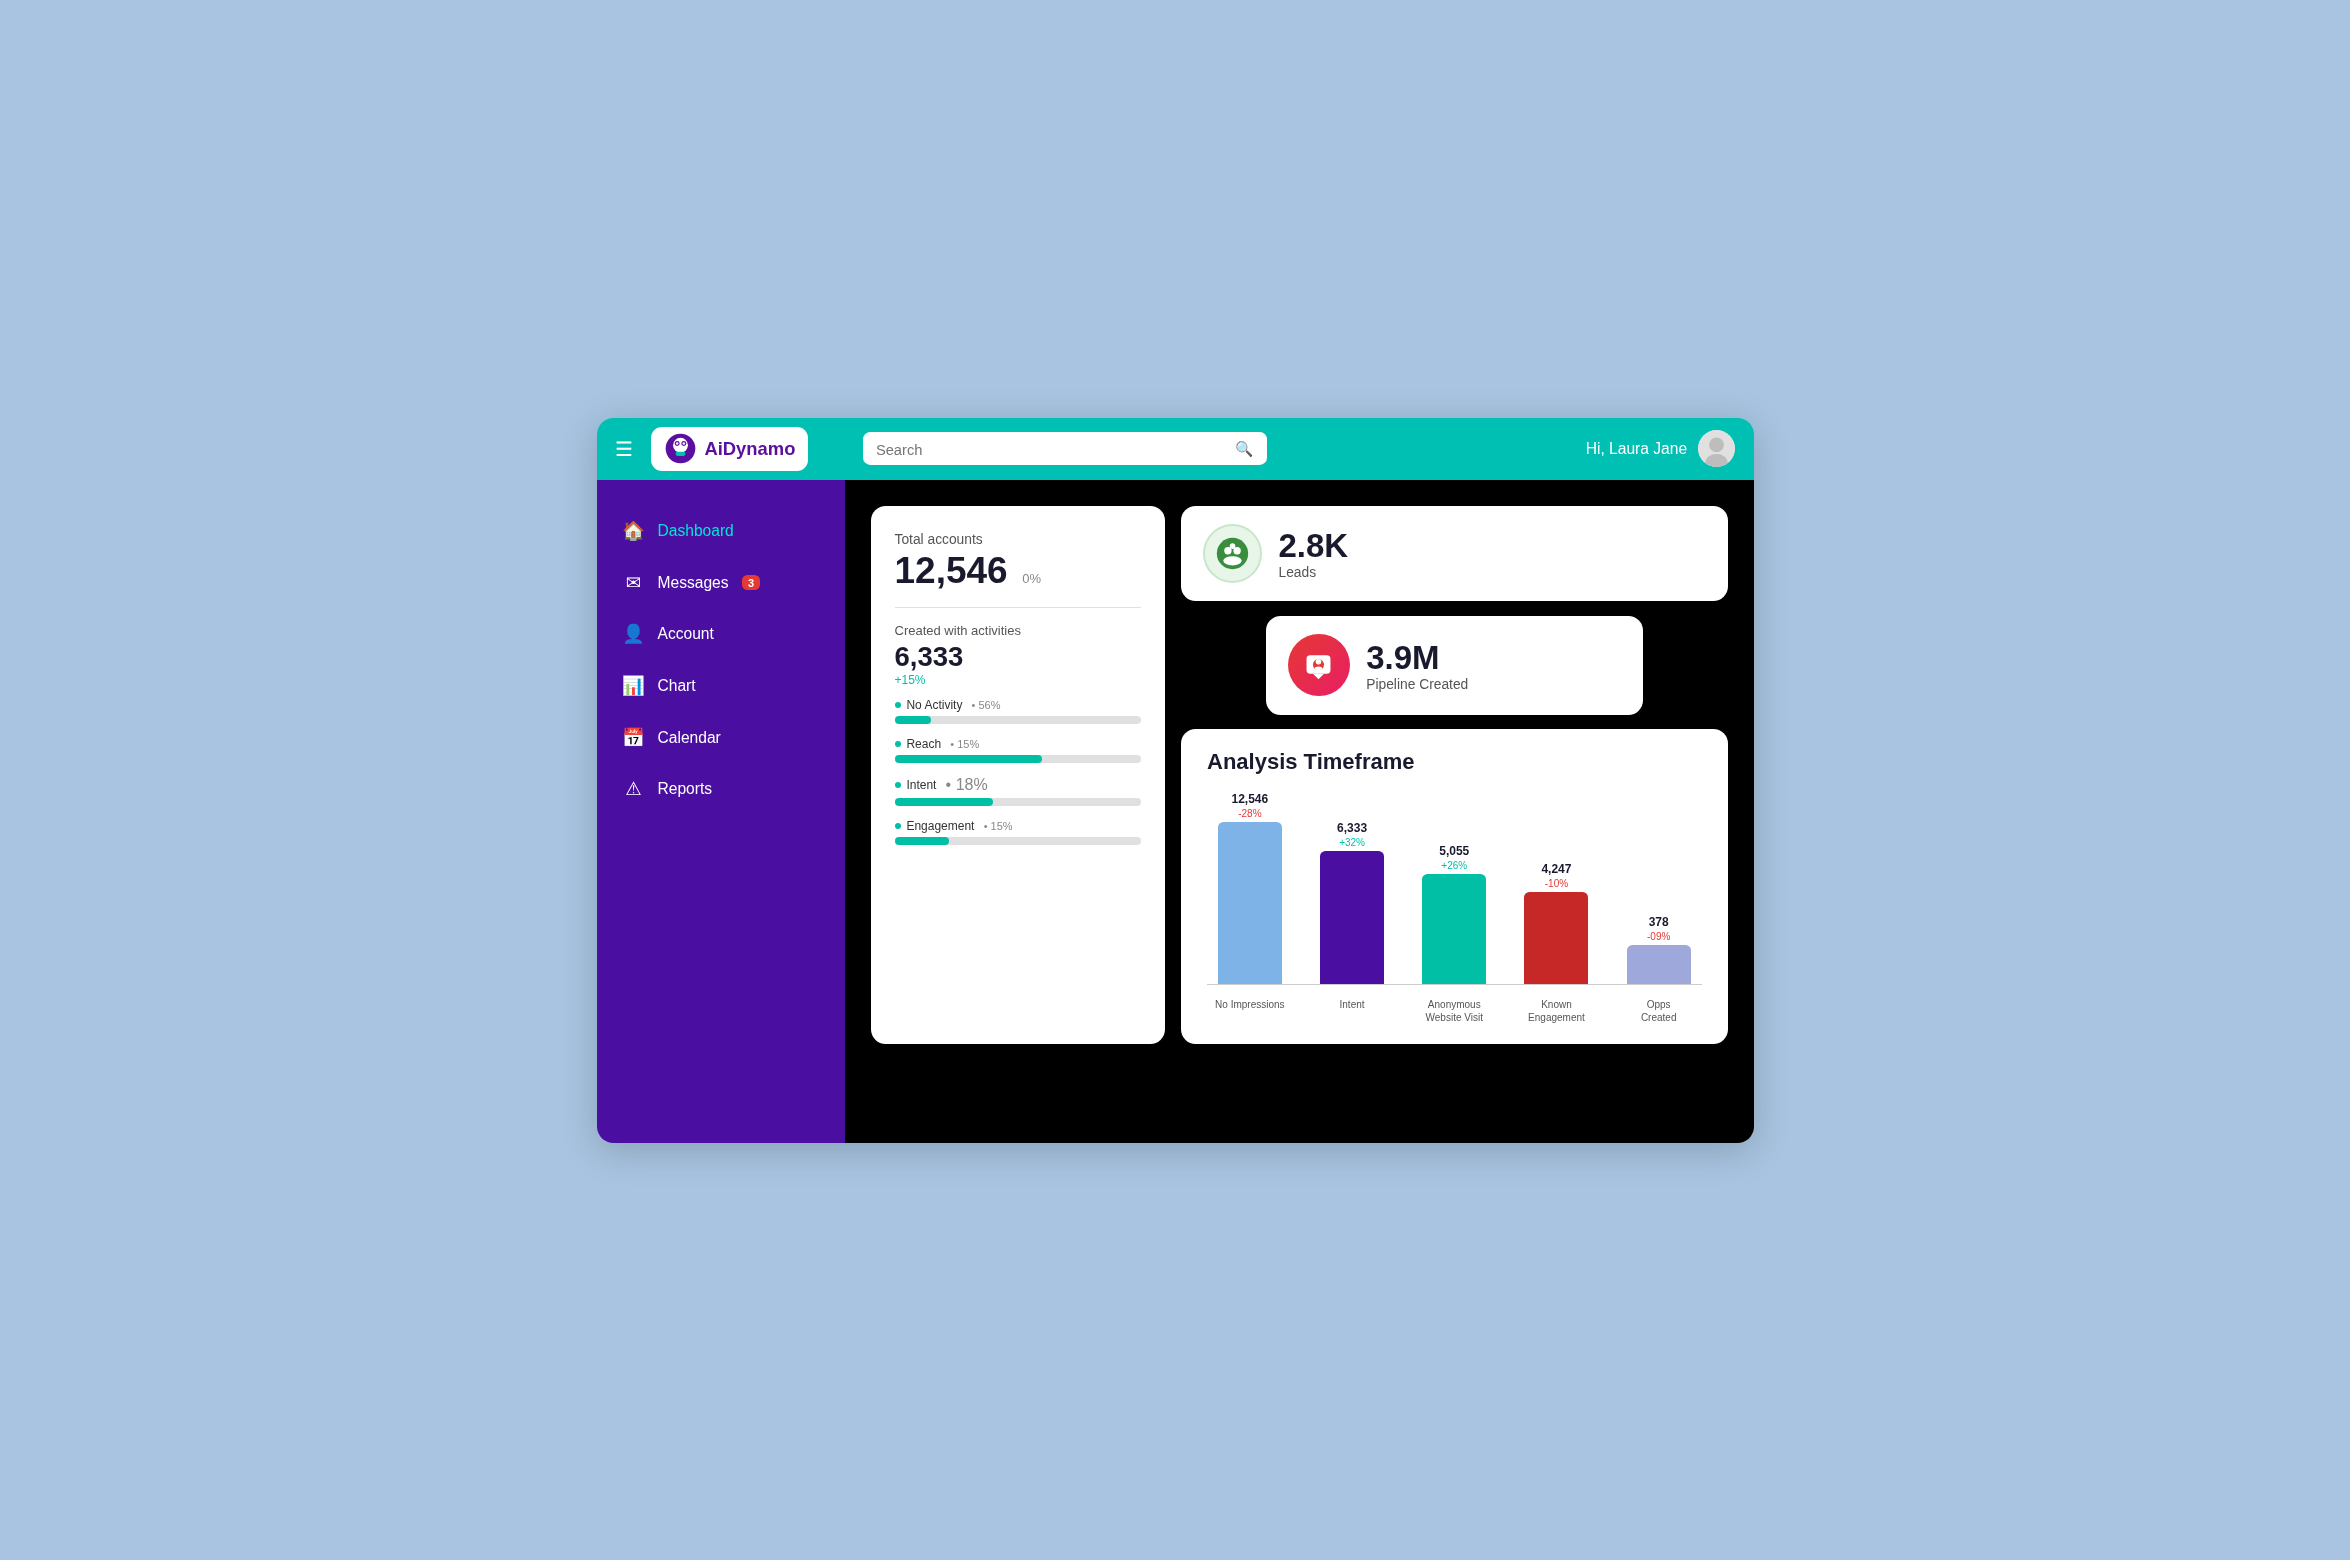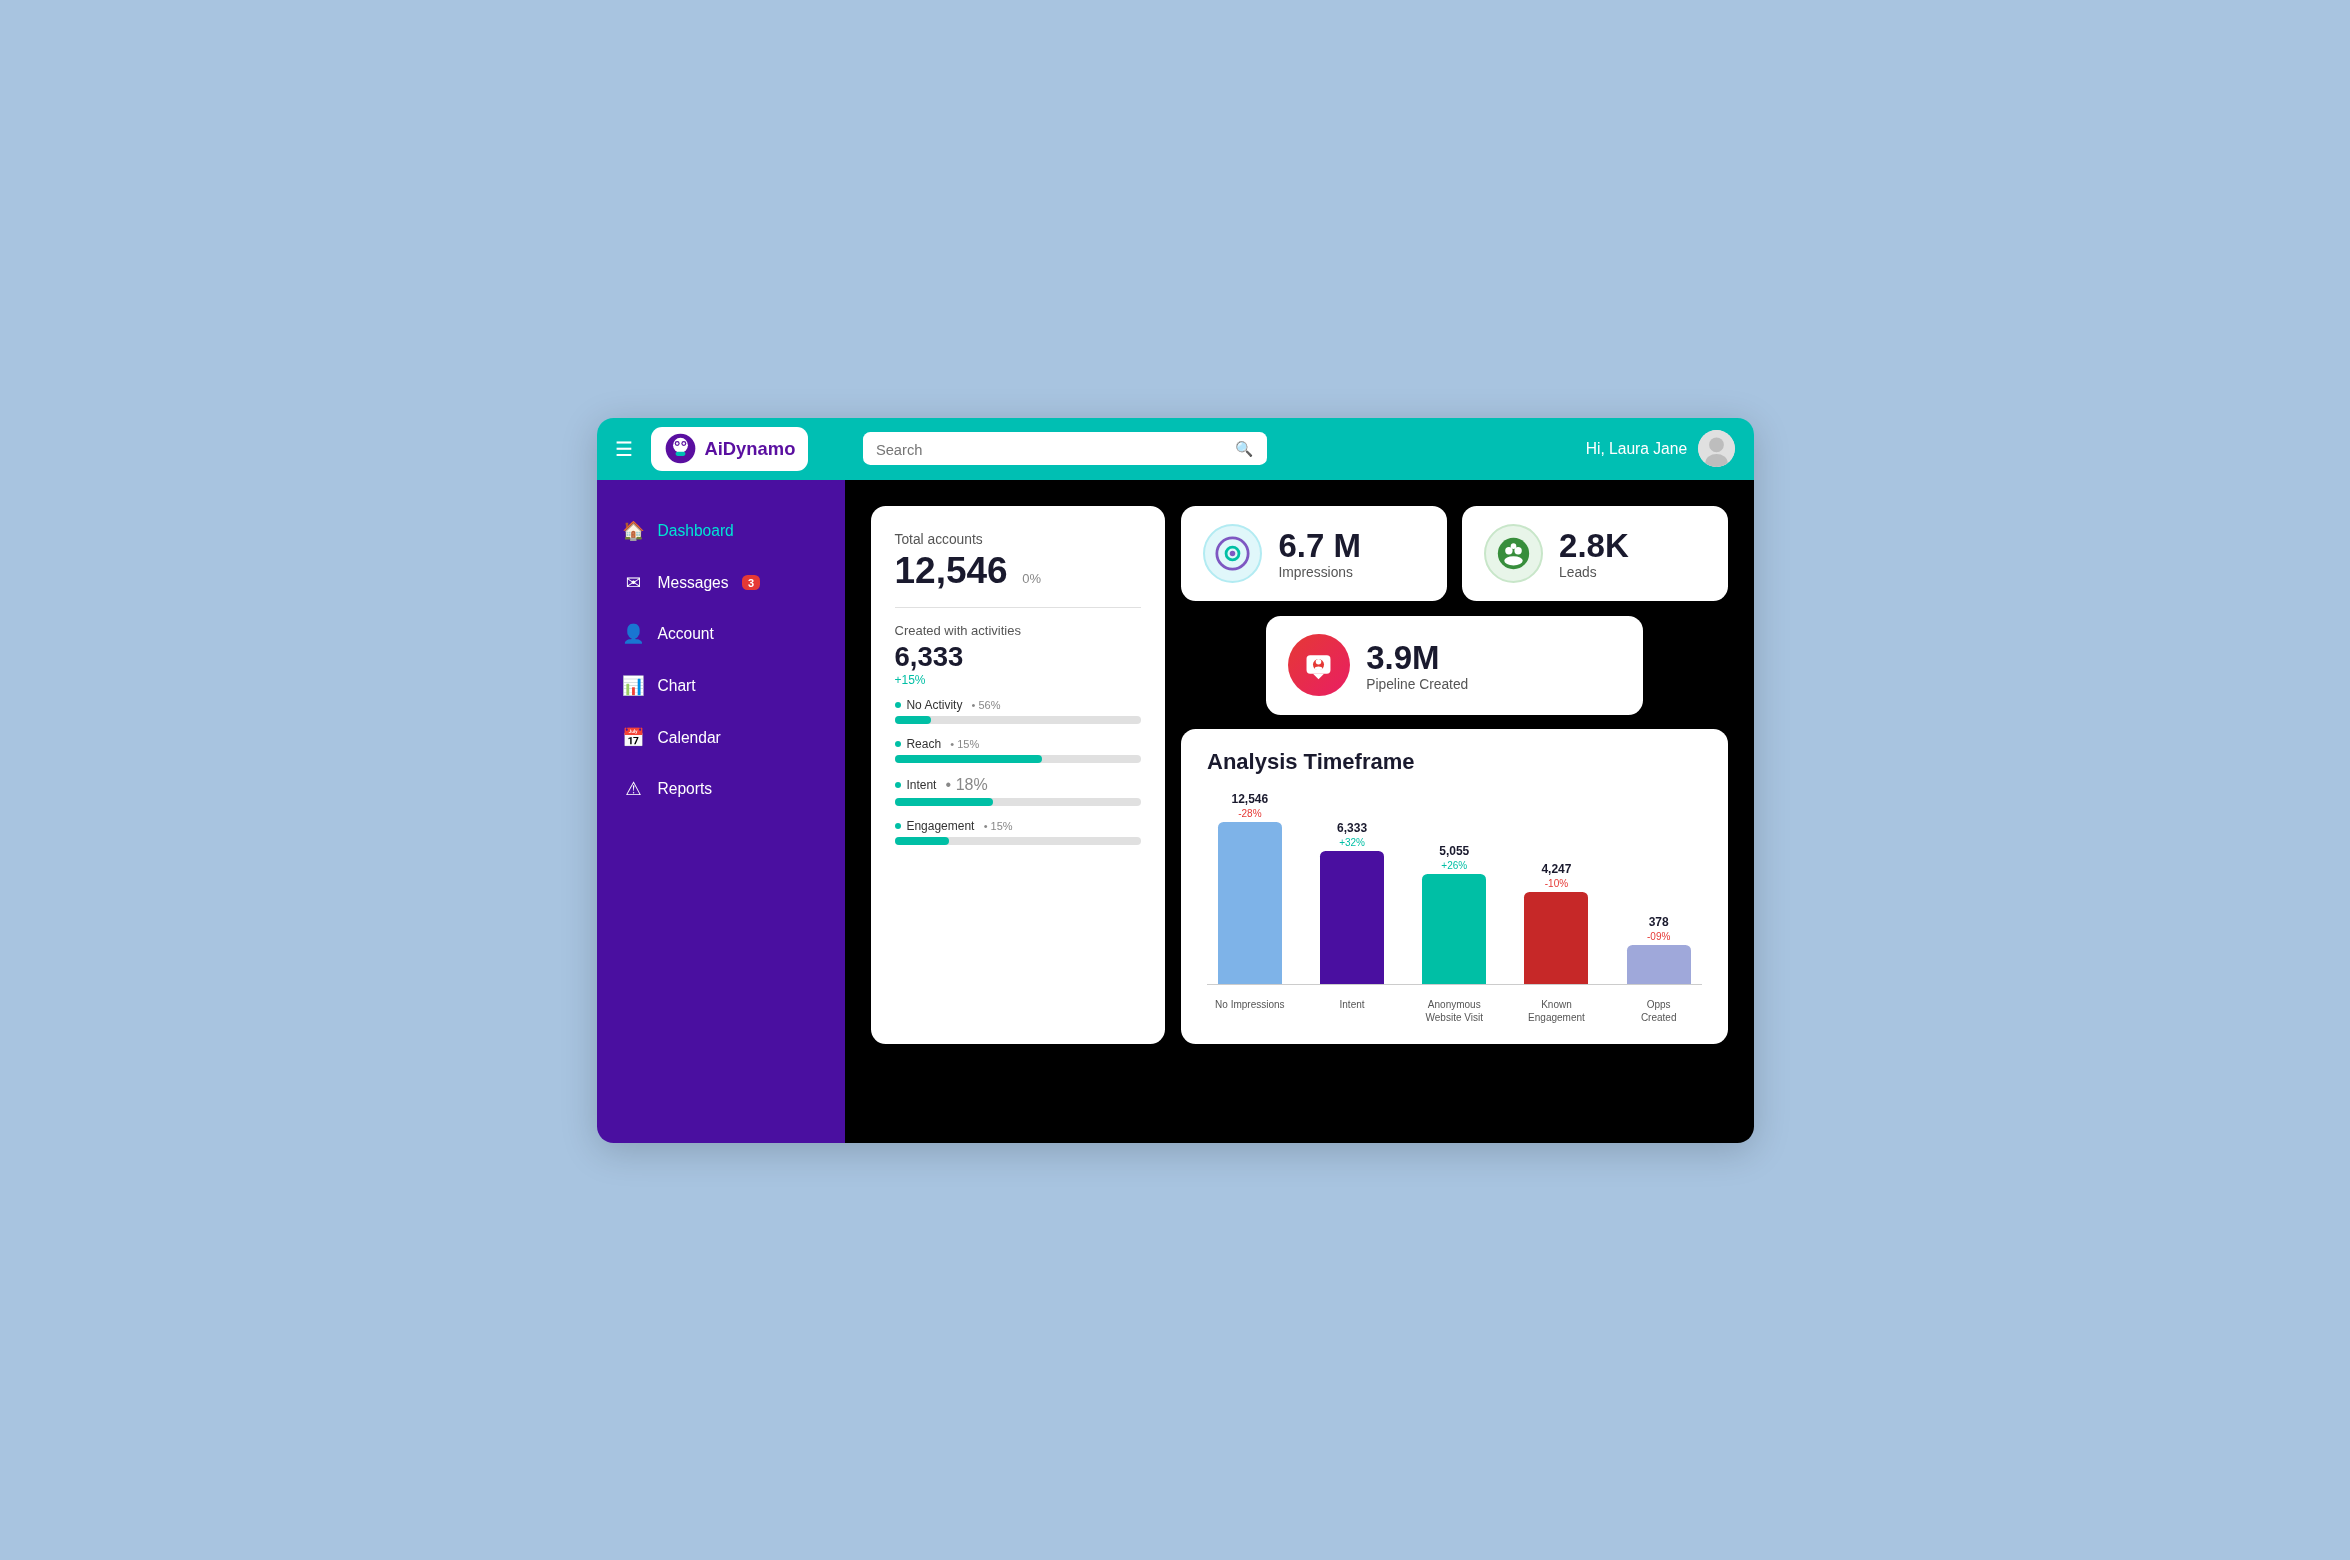--- a/index.html
+++ b/index.html
@@ -386,33 +386,20 @@
             </div>
             <div class="bar-track">
               <div class="bar-fill" style="width:22%;"></div>
             </div>
           </div>
         </div>
 
         <div class="right-stats">
           <div class="stat-cards-row">
 
-            <div class="stat-card">
-              <div class="stat-icon-circle" style="background:#e0f7fa;border:2.8px solid #b2ebf2;">
-                <svg width="35" height="35" viewBox="0 0 38 38">
-                  <circle cx="19" cy="19" r="17" fill="none" stroke="#7e57c2" stroke-width="3"></circle>
-                  <circle cx="19" cy="19" r="7" fill="none" stroke="#00bfa5" stroke-width="3"></circle>
-                  <circle cx="19" cy="19" r="3" fill="#7e57c2"></circle>
-                </svg>
-              </div>
-              <div>
-                <div class="stat-value">6.7 M</div>
-                <div class="stat-label">Impressions</div>
-              </div>
-            </div>
 
             <div class="stat-card">
               <div class="stat-icon-circle" style="background:#e8f5e9;border:2.8px solid #c8e6c9;">
                 <svg width="35" height="35" viewBox="0 0 38 38">
                   <circle cx="19" cy="19" r="17" fill="#388e3c"></circle>
                   <circle cx="14" cy="16" r="4" fill="white"></circle>
                   <circle cx="24" cy="16" r="4" fill="white"></circle>
                   <ellipse cx="19" cy="27" rx="10" ry="5" fill="white"></ellipse>
                   <circle cx="19" cy="11" r="3" fill="white"></circle>
                 </svg>

